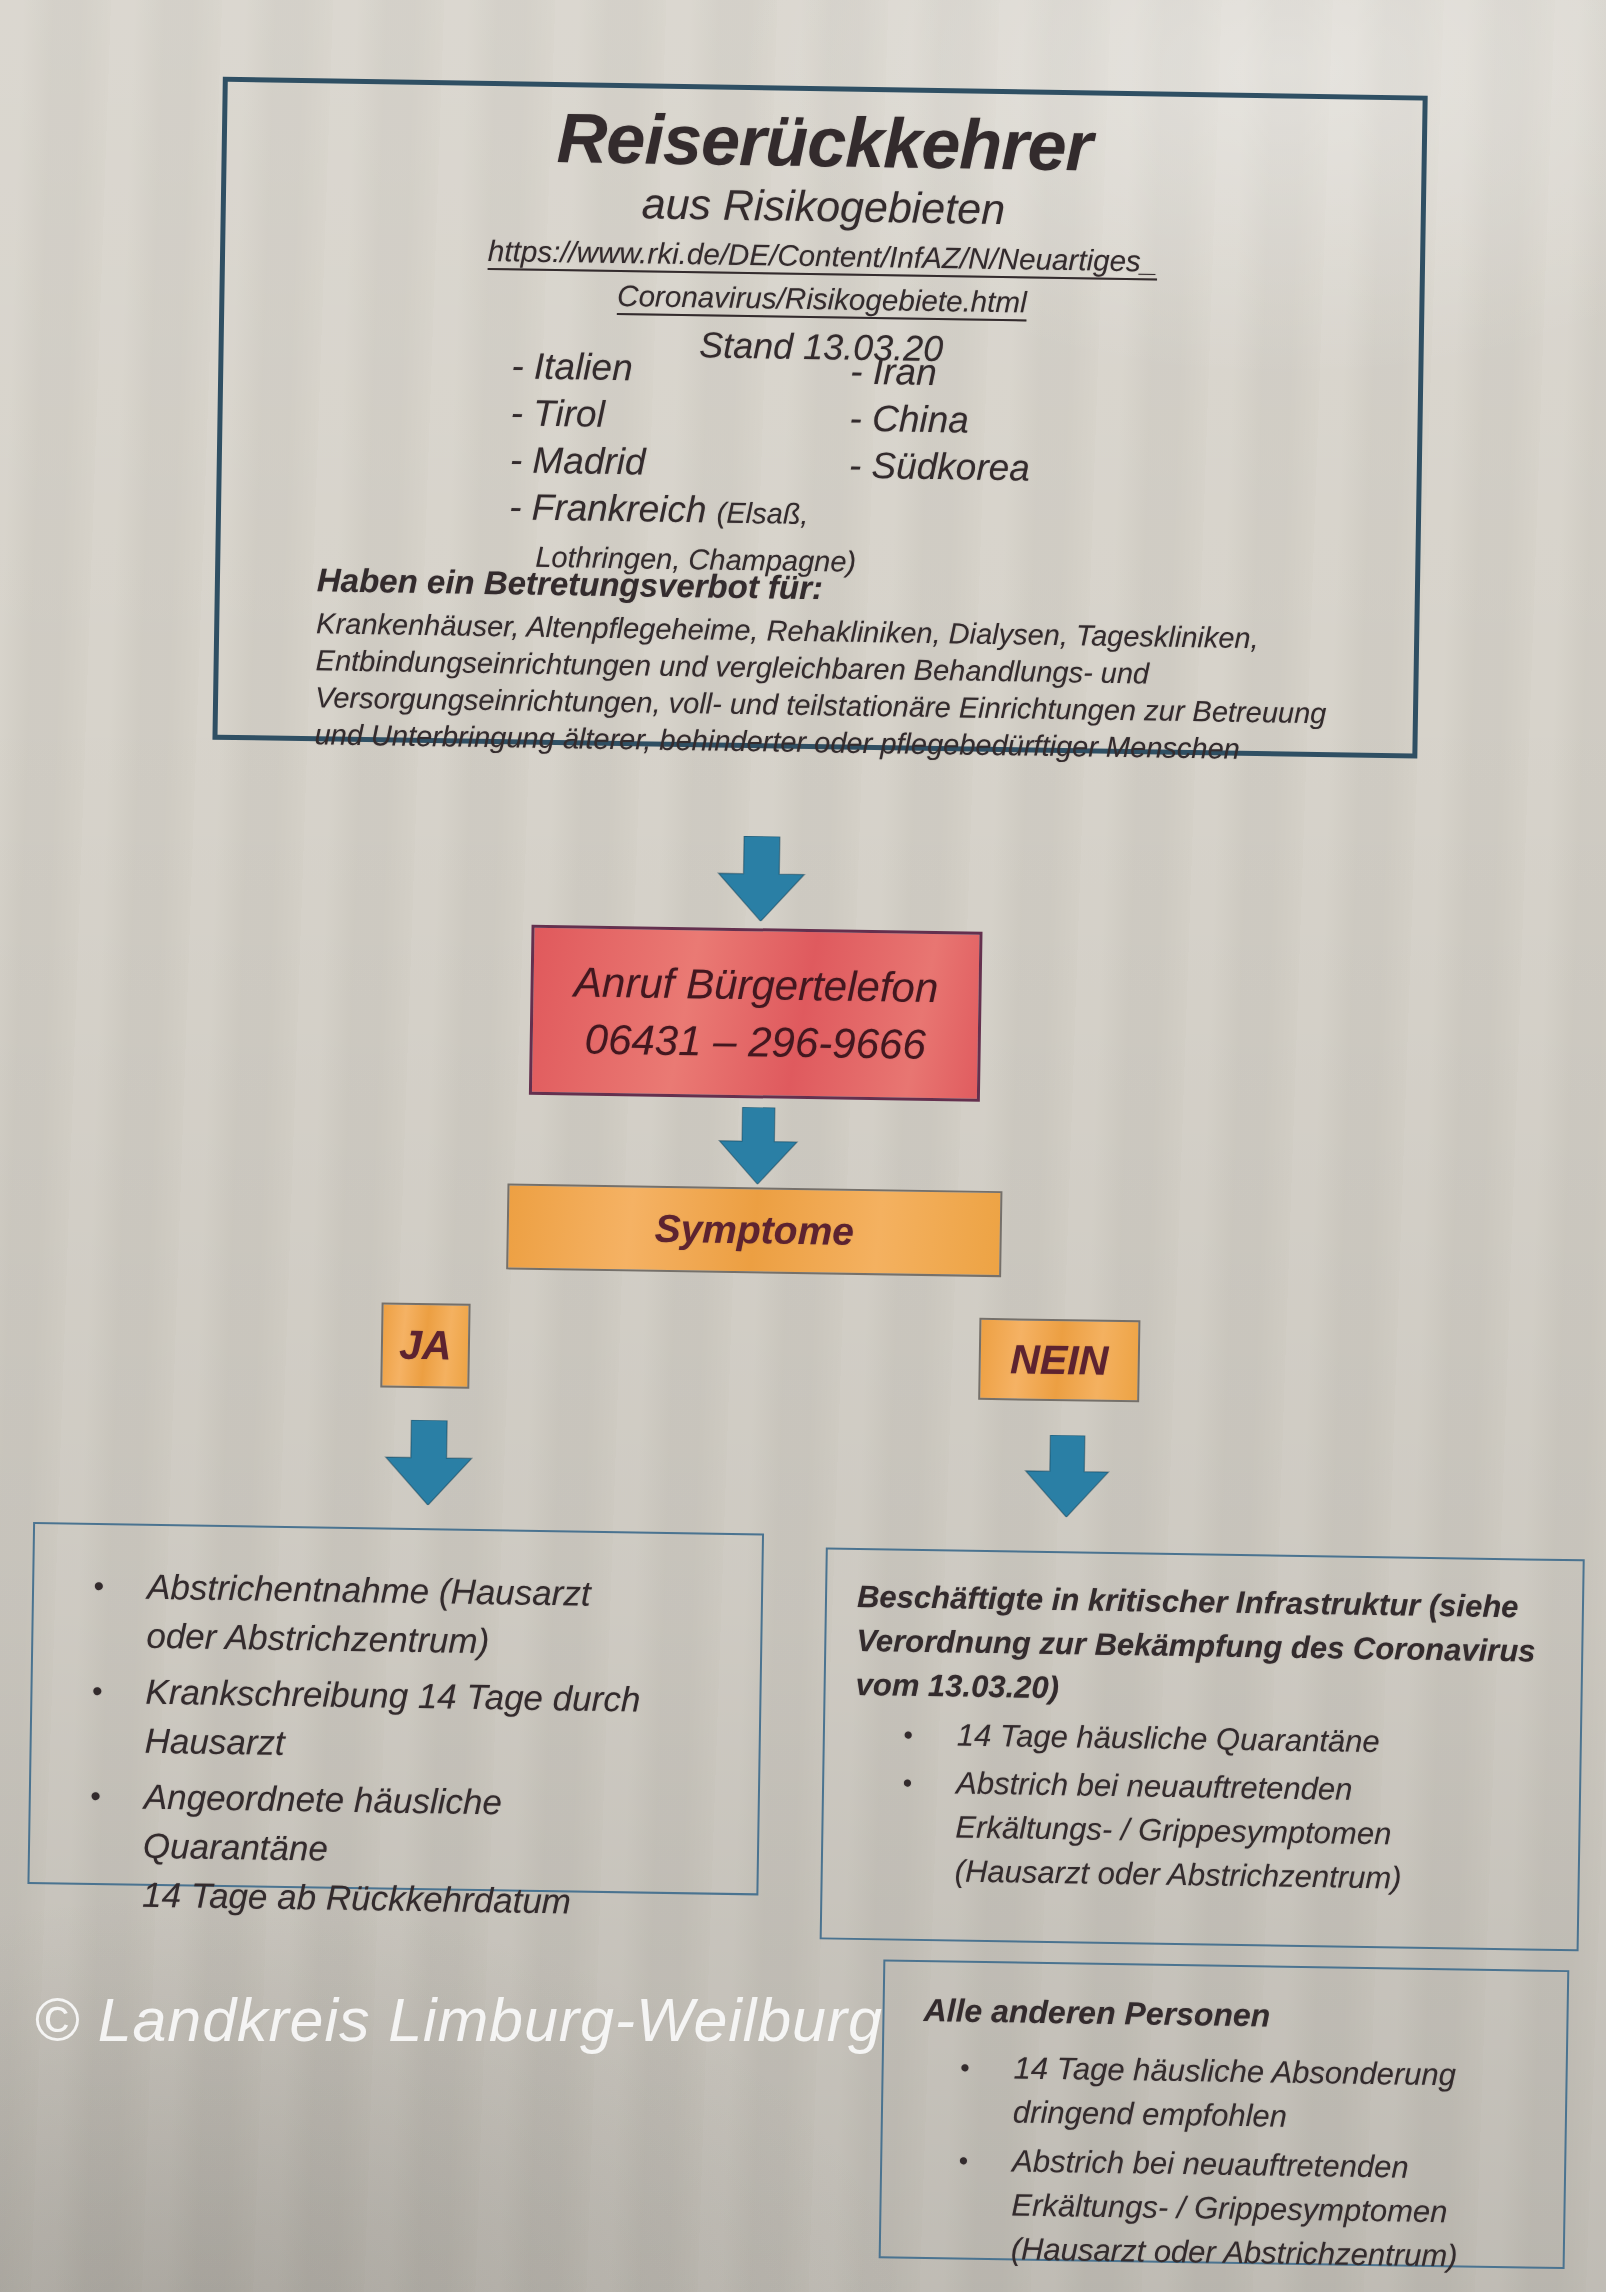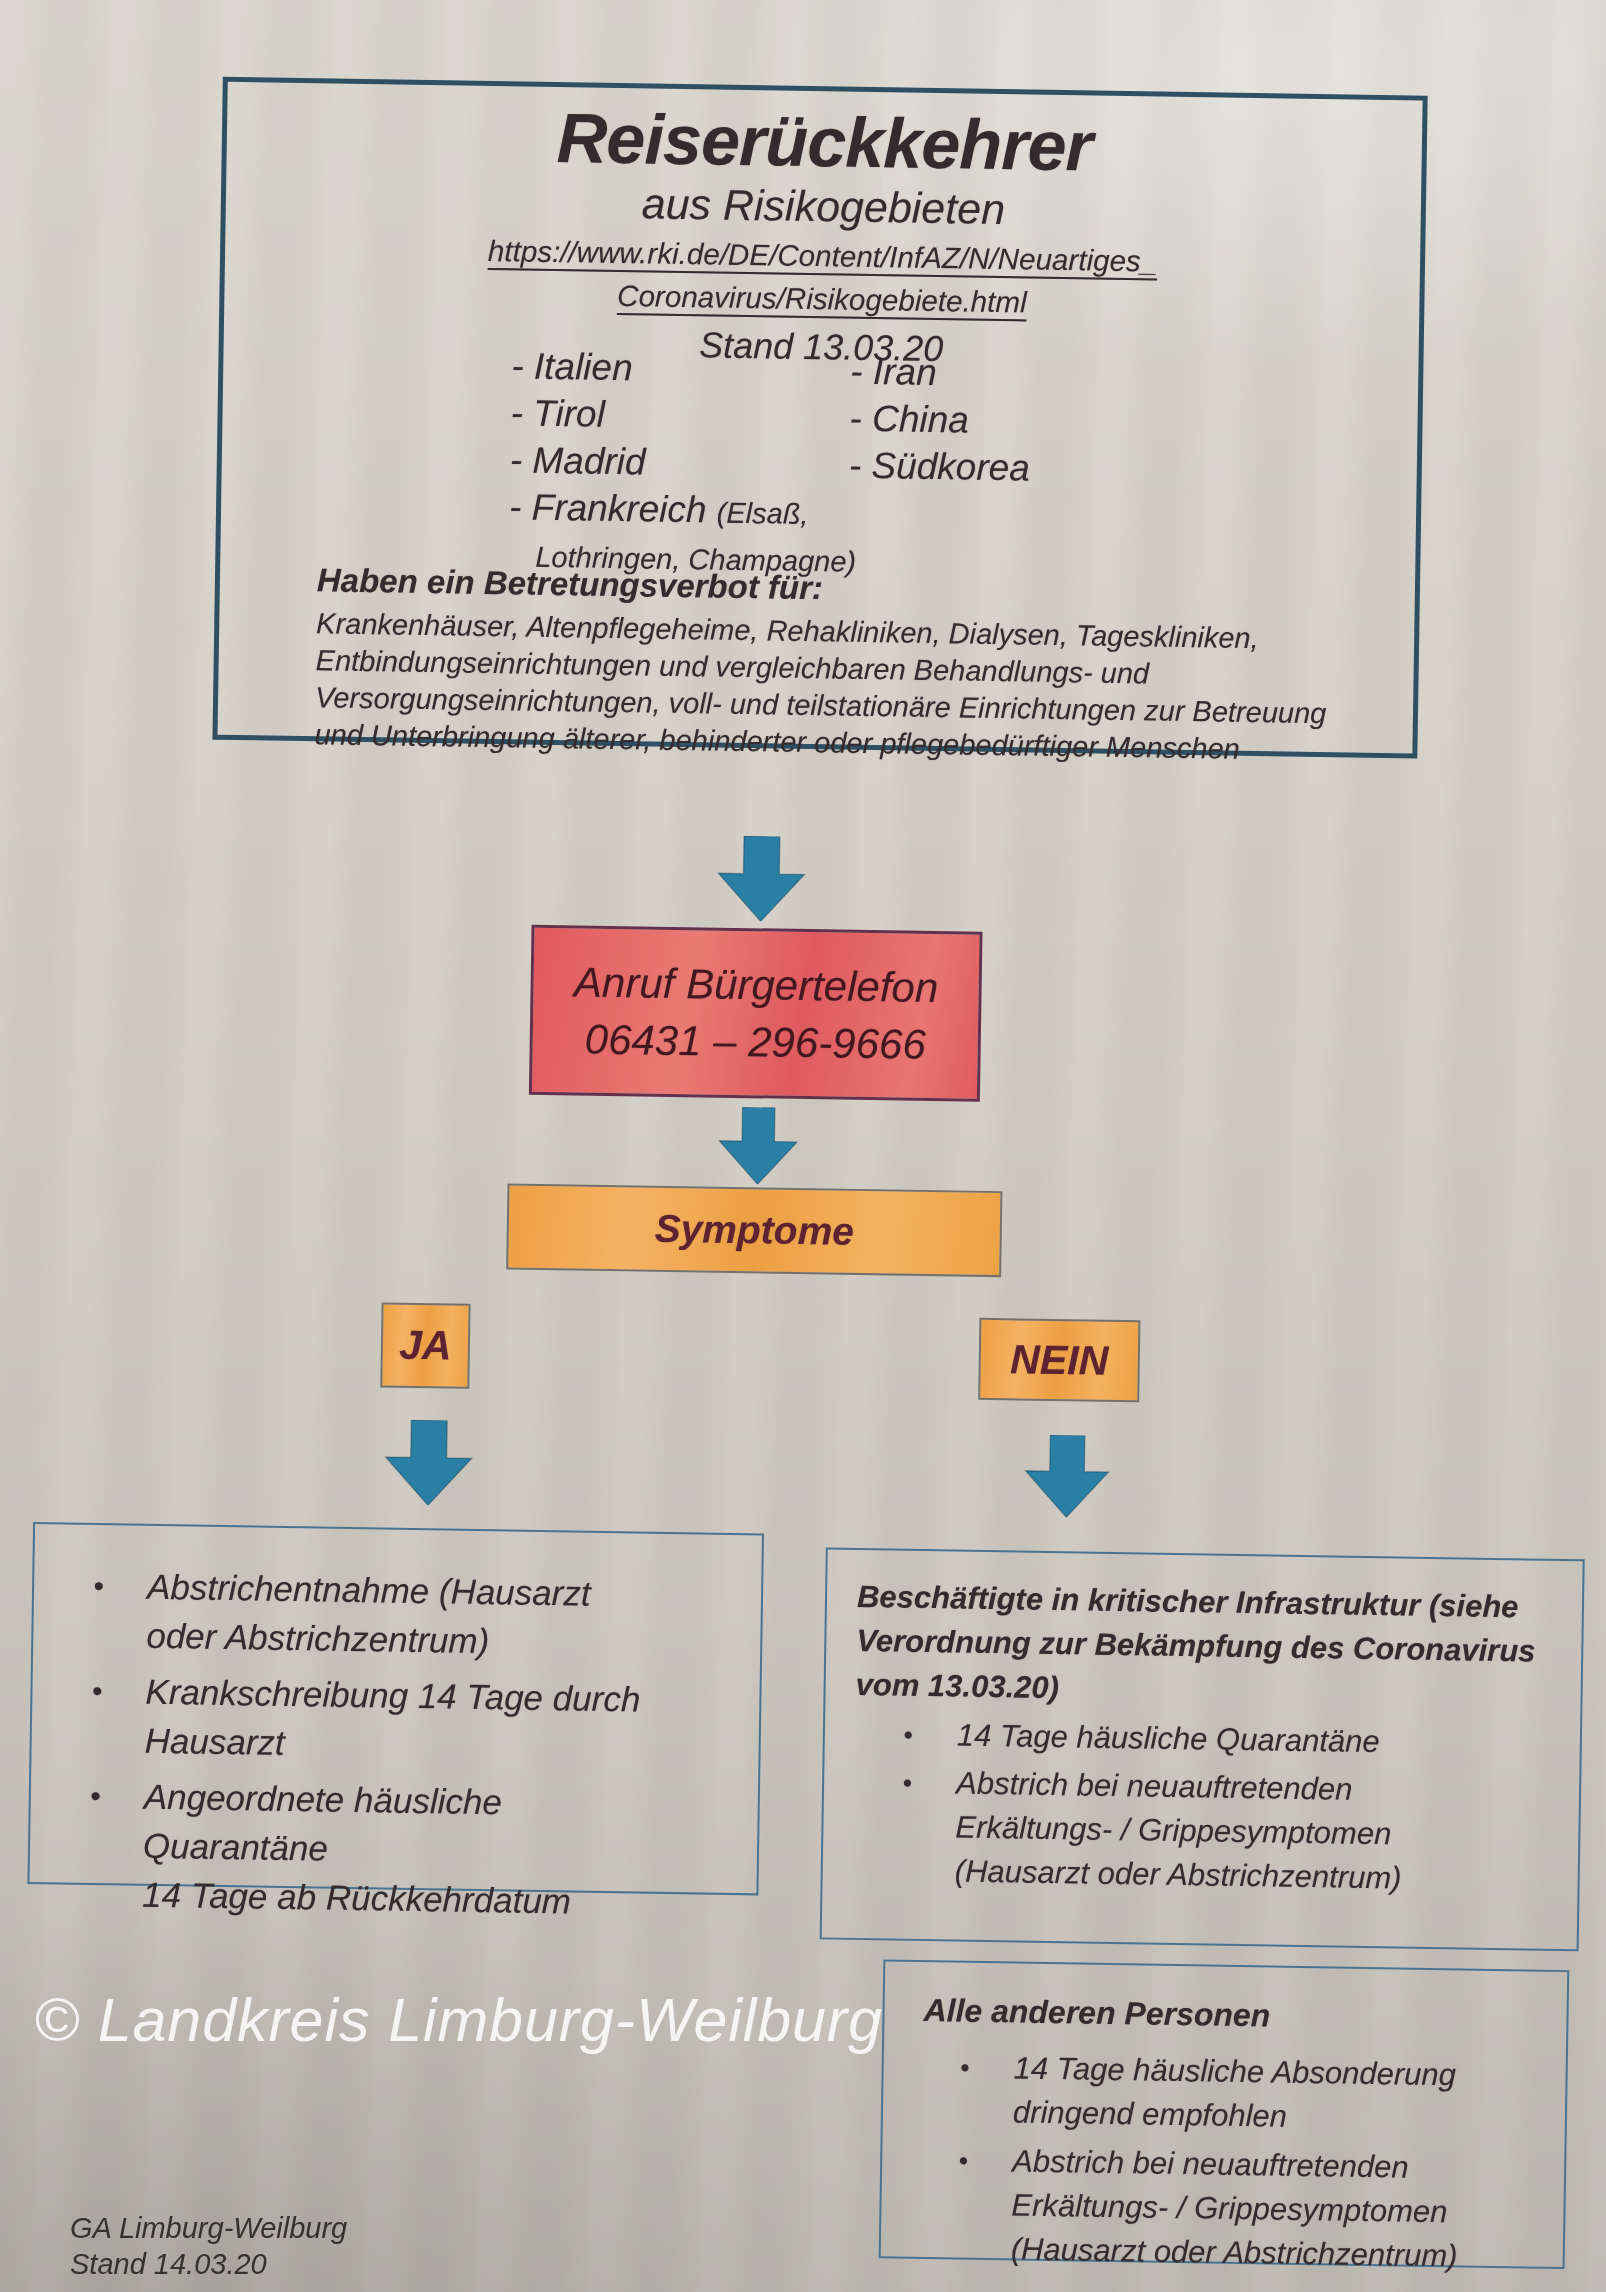--- a/index.html
+++ b/index.html
@@ -171,18 +171,14 @@
     <section class="panel bottom-panel">
       <h3>Alle anderen Personen</h3>
       <ul>
         <li>14 Tage häusliche Absonderung dringend empfohlen</li>
         <li>Abstrich bei neuauftretenden Erkältungs- / Grippesymptomen (Hausarzt oder Abstrichzentrum)</li>
       </ul>
     </section>
   </div>
 
   <div class="watermark">© Landkreis Limburg-Weilburg</div>
-  <div class="footer">
-    <div>GA Limburg-Weilburg</div>
-    <div>Stand 14.03.20</div>
-  </div>
 </div>
 
 
 </body></html>

